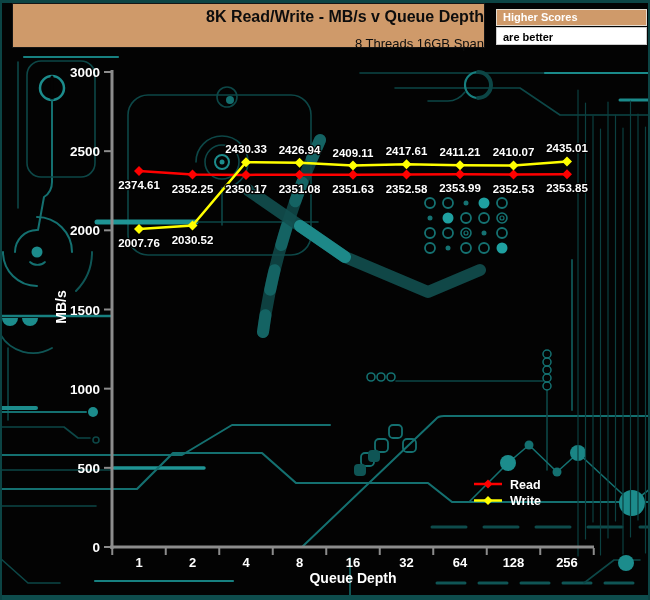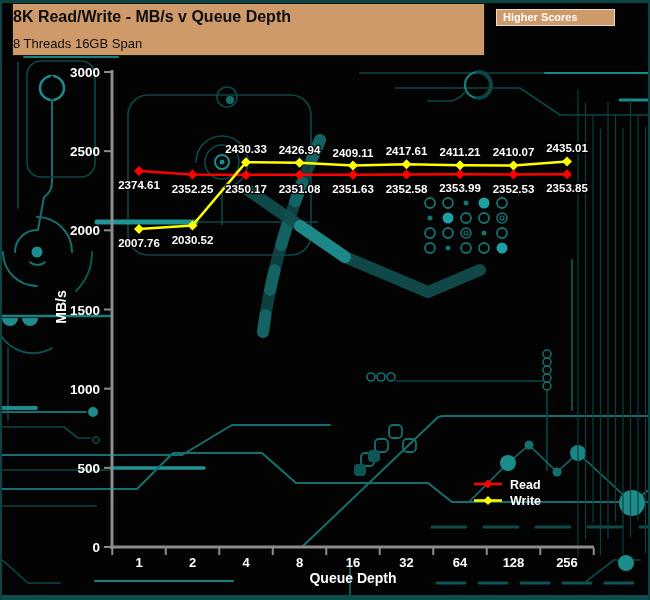--- a/index.html
+++ b/index.html
@@ -9,28 +9,28 @@
   }
   svg{position:absolute;left:0;top:0;}
   
   .frame{position:absolute;background:#0c4444;}
   .f-top{left:0;top:0;width:650px;height:3px;}
   .f-bottom{left:0;top:595px;width:650px;height:5px;background:#0e4d4d;}
   .f-left{left:0;top:0;width:2px;height:600px;}
   .f-right{left:648px;top:0;width:2px;height:600px;}
   
   .banner{
-    position:absolute;left:12px;top:3px;width:473px;height:53px;
+    position:absolute;left:12px;top:3px;width:473px;height:45px;
     background:#cf9a6a;border:1px solid #151515;box-sizing:border-box;
-    text-align:left;color:#0d0d0d;z-index:5;
+    text-align:right;color:#0d0d0d;z-index:5;
   }
   .banner .title{font-size:16px;font-weight:bold;line-height:21px;padding-top:2px;}
   .banner .subtitle{font-size:13px;line-height:18px;margin-top:8px;}
   
-  .callout{position:absolute;left:496px;top:9px;width:119px;z-index:5;}
+  .callout{position:absolute;left:496px;top:9px;width:151px;z-index:5;}
   .callout .row1{
     background:#cf9a6a;border:1px solid #e5dccf;box-sizing:border-box;
     color:#ffffff;font-weight:bold;font-size:11px;height:17px;line-height:15px;
     padding-left:6px;margin-bottom:1px;
   }
   .callout .row2{
     background:#ffffff;color:#000000;font-weight:bold;font-size:11px;
     height:18px;line-height:18px;padding-left:6px;box-sizing:border-box;
     border:1px solid #cccccc;
   }
@@ -270,13 +270,14 @@
 <div class="frame f-left"></div>
 <div class="frame f-right"></div>
 
 <div class="banner">
   <div class="title">8K Read/Write - MB/s v Queue Depth</div>
   <div class="subtitle">8 Threads 16GB Span</div>
 </div>
 
 <div class="callout">
   <div class="row1">Higher Scores</div>
+  <div class="row2">are better</div>
 </div>
 
 </body></html>

